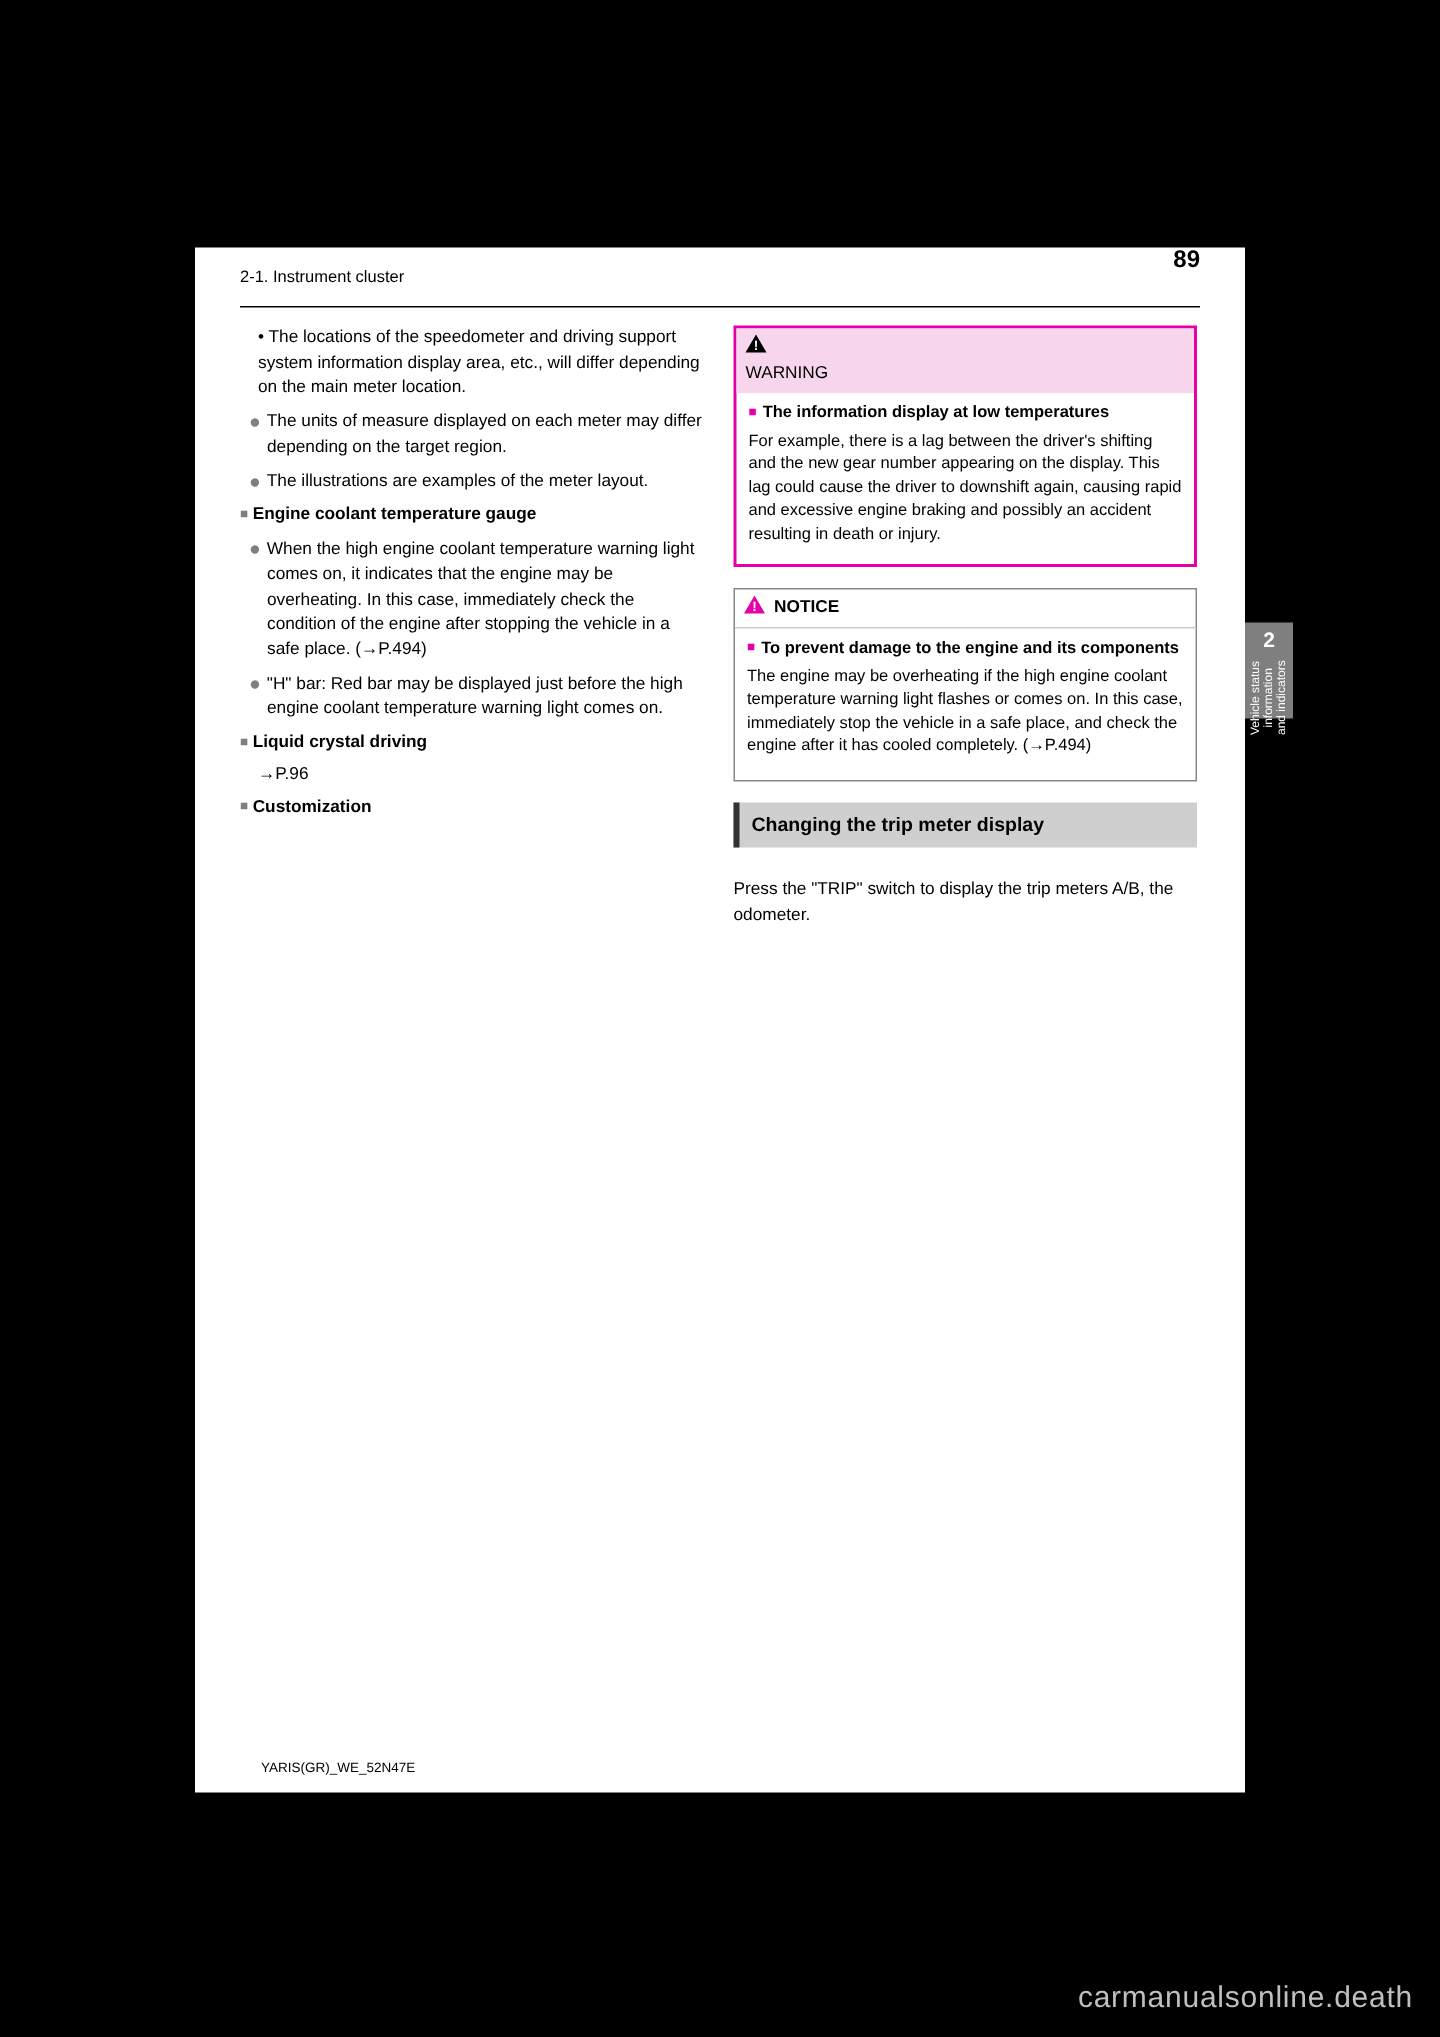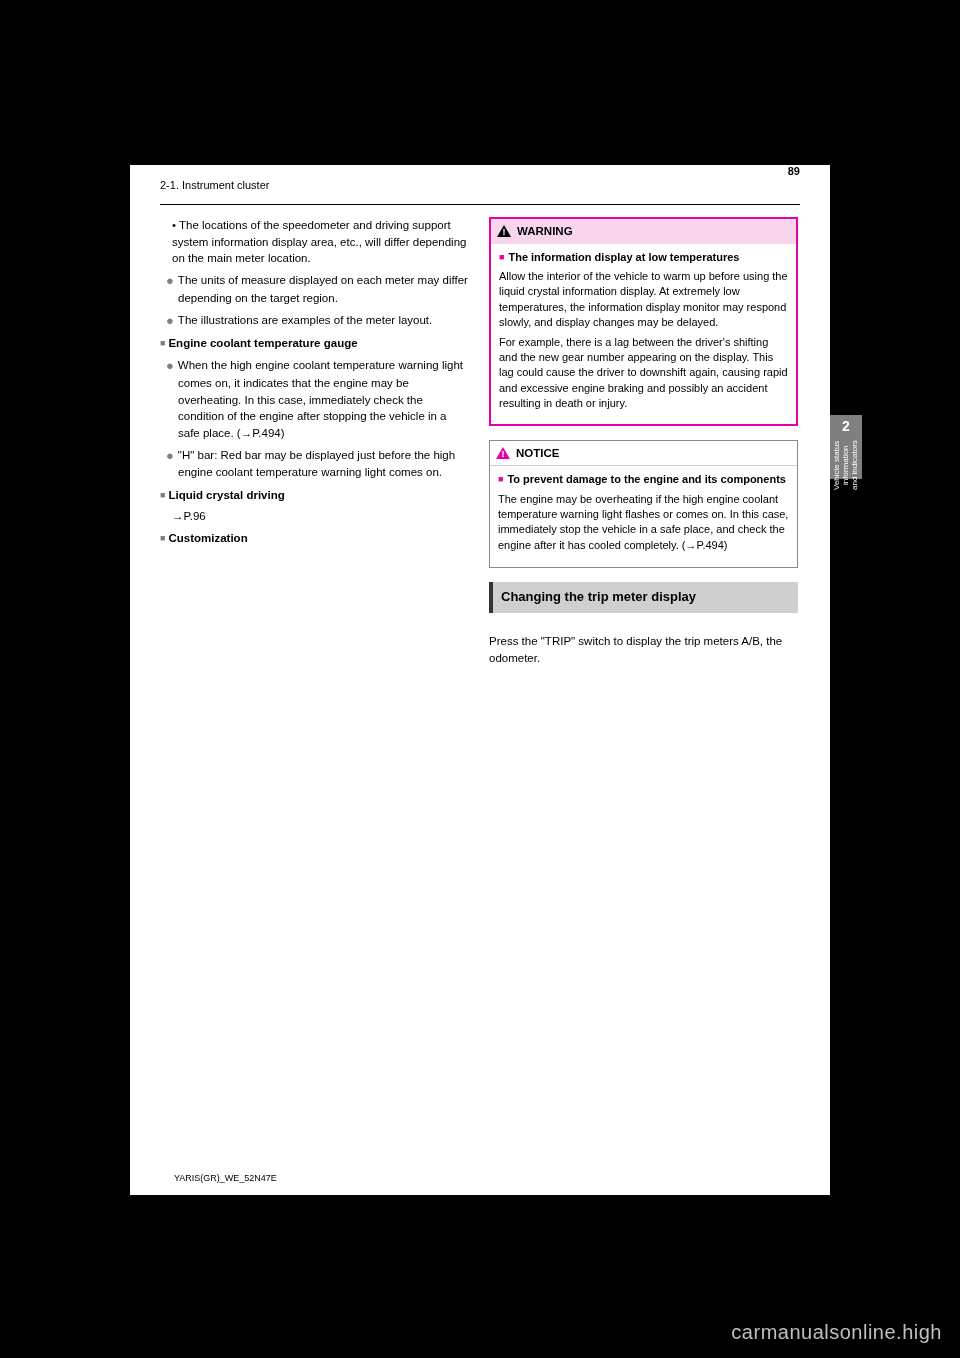--- a/index.html
+++ b/index.html
@@ -14,21 +14,21 @@
     color: #000;
   }
   .header {
     position: relative;
     height: 40px;
     border-bottom: 1px solid #000;
     margin: 0 30px;
     padding-top: 10px;
     font-size: 11px;
   }
-  .page-num { position: absolute; right: 0; top: 0; font-weight: bold; font-size: 11px; }
+  .page-num { position: absolute; right: 0; top: 0; font-weight: bold; font-size: 16px; }
   .header-left { position: absolute; left: 0; top: 14px; }
   .tab {
     position: absolute;
     right: -32px;
     top: 250px;
     width: 32px;
     height: 64px;
     background: #7f7f7f;
     color: #fff;
     font-size: 13px;
@@ -55,41 +55,41 @@
     font-size:10px; text-align:center; line-height:14px; border-radius:2px;
     vertical-align:middle;
   }
   .warning-box {
     border: 2px solid #e600a9;
     margin-bottom: 14px;
   }
   .warning-head {
     background: #f7d6ed;
     padding: 4px 6px;
-    font-weight: bold;
+    font-weight: normal;
     font-size: 11.5px;
-    display:flex; align-items:center; gap:6px;
+    display:flex; gap:6px;flex-direction:column;
   }
   .warn-tri {
     width:0;height:0;border-left:7px solid transparent;border-right:7px solid transparent;
     border-bottom:12px solid #000; position:relative; display:inline-block;
   }
   .warn-tri::after{content:"!";position:absolute;left:-2px;top:1px;color:#fff;font-size:9px;font-weight:bold;width:4px;text-align:center;}
   .warning-body { padding: 6px 8px 8px 8px; font-size: 11px; line-height:1.4;}
   .warning-body .item-head { color:#000; }
   .pink-sq { color:#e600a9; margin-right:4px; font-size:9px; position:relative; top:-1px;}
   .notice-box {
     border: 1px solid #888;
     margin-bottom: 14px;
   }
   .notice-head {
     padding: 4px 6px;
     font-weight: bold;
     font-size: 11.5px;
-    display:flex; align-items:center; gap:6px;
+    display:flex; align-items:flex-start; gap:6px;
     border-bottom:1px solid #ccc;
   }
   .notice-tri {
     width:0;height:0;border-left:7px solid transparent;border-right:7px solid transparent;
     border-bottom:12px solid #e600a9; position:relative; display:inline-block;
   }
   .notice-tri::after{content:"!";position:absolute;left:-2px;top:1px;color:#fff;font-size:9px;font-weight:bold;width:4px;text-align:center;}
   .notice-body { padding: 6px 8px 10px 8px; font-size:11px; line-height:1.4;}
   .section-bar {
     background: #cfcfcf;
@@ -140,21 +140,20 @@
 
     <div class="col">
 
       <div class="warning-box">
         <div class="warning-head">
           <span class="warn-tri"></span>
           <span>WARNING</span>
         </div>
         <div class="warning-body">
           <p><span class="pink-sq">■</span><b class="item-head">The information display at low temperatures</b></p>
-          <p>Allow the interior of the vehicle to warm up before using the liquid crystal information display. At extremely low temperatures, the information display monitor may respond slowly, and display changes may be delayed.</p>
           <p style="margin-top:4px">For example, there is a lag between the driver's shifting and the new gear number appearing on the display. This lag could cause the driver to downshift again, causing rapid and excessive engine braking and possibly an accident resulting in death or injury.</p>
         </div>
       </div>
 
       <div class="notice-box">
         <div class="notice-head">
           <span class="notice-tri"></span>
           <span>NOTICE</span>
         </div>
         <div class="notice-body">
@@ -165,13 +164,13 @@
 
       <div class="section-bar">Changing the trip meter display</div>
       <p>Press the "TRIP" switch to display the trip meters A/B, the odometer.</p>
 
     </div>
   </div>
 
   <div class="footer-note">YARIS(GR)_WE_52N47E</div>
 </div>
 
-<div class="watermark">carmanualsonline.high</div>
+<div class="watermark">carmanualsonline.death</div>
 
 </body></html>

